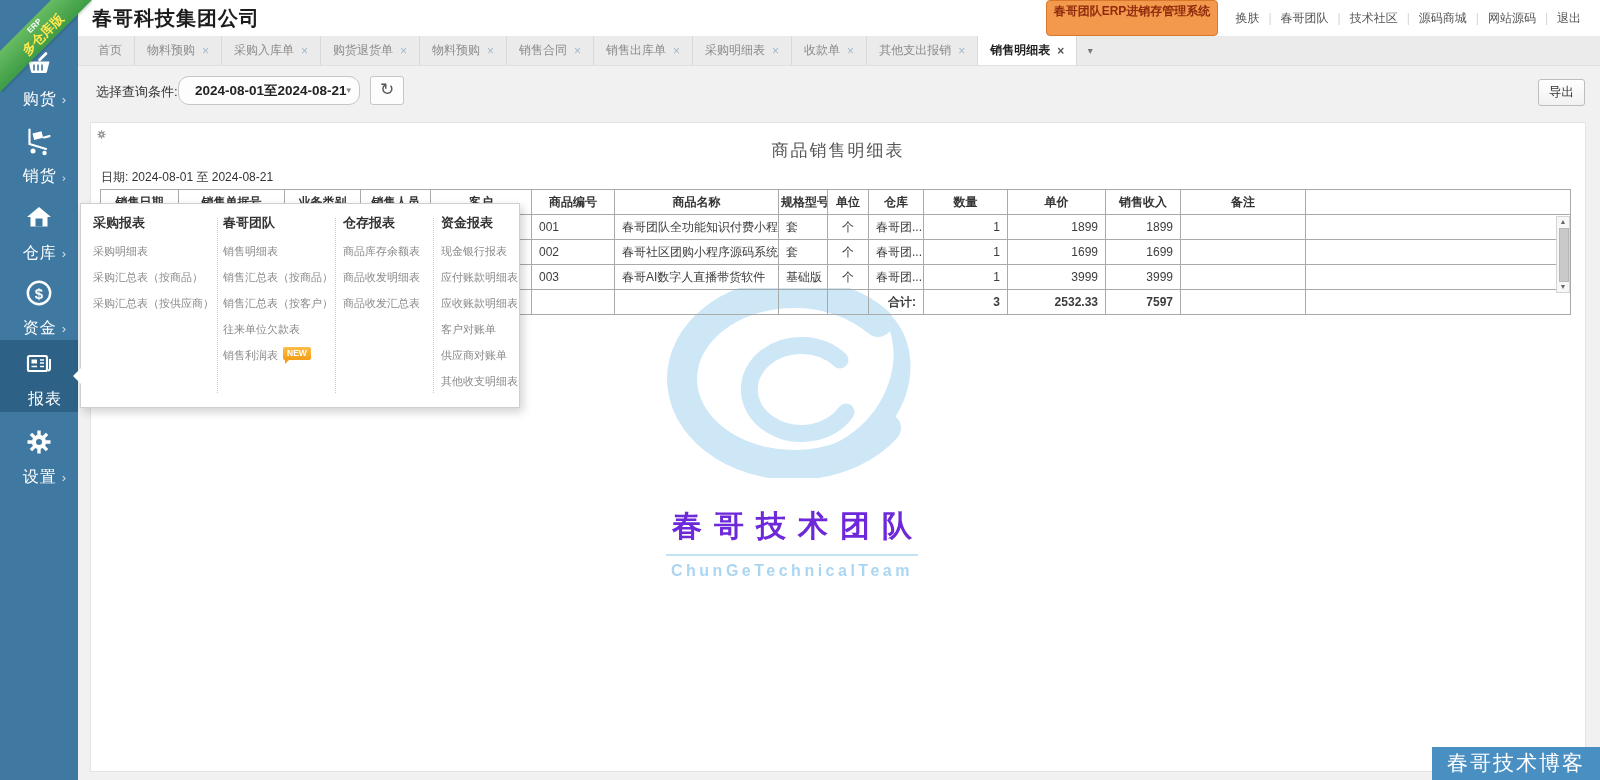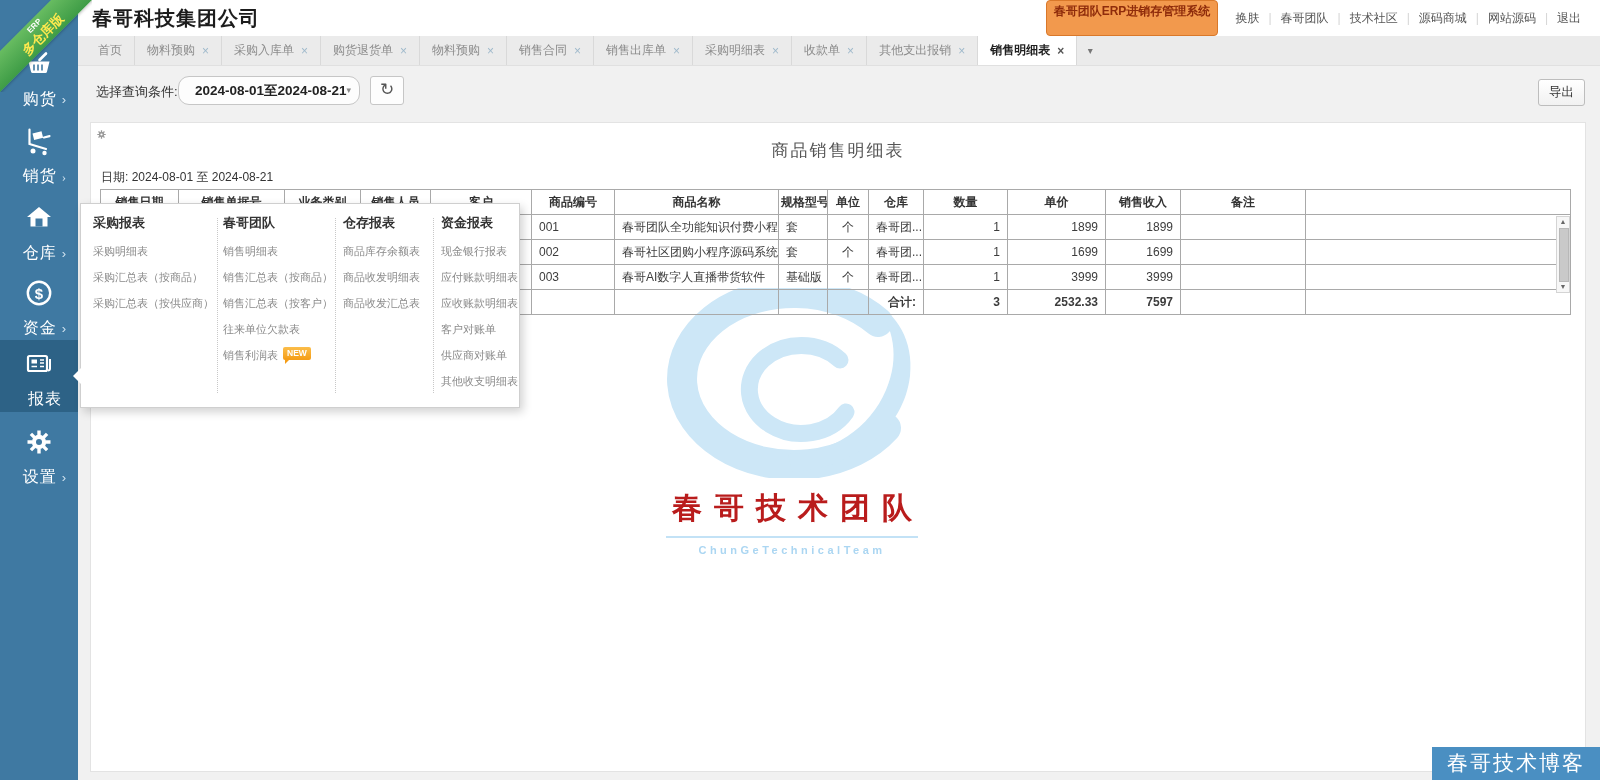--- a/index.html
+++ b/index.html
@@ -50,23 +50,23 @@
      border:1px solid #bdbdbd;border-radius:3px;background:linear-gradient(#ffffff,#f1f1f1);
      text-align:center;line-height:25px;font-size:12.5px;color:#333;z-index:2;cursor:pointer;}
   
   #panel{position:absolute;left:90px;top:122px;width:1496px;height:650px;background:#fff;
      border:1px solid #e3e3e3;box-sizing:border-box;z-index:1;}
   #corner-icon{position:absolute;left:5px;top:3px;}
   #report-title{position:absolute;left:0;right:0;top:16px;text-align:center;font-size:17px;color:#555;letter-spacing:2px;}
   #report-date{position:absolute;left:10px;top:46px;font-size:12px;color:#333;}
   
   #watermark{position:absolute;left:612px;top:288px;width:360px;text-align:center;z-index:1;pointer-events:none;}
-  #wm-cn{font-size:30px;font-weight:bold;letter-spacing:12px;color:#b91c1c;margin-top:6px;padding-left:12px;}
+  #wm-cn{font-size:30px;font-weight:bold;letter-spacing:12px;color:#6d28d9;margin-top:24px;padding-left:12px;}
   #wm-line{width:252px;height:2px;background:#c3e2f6;margin:7px auto 0;}
-  #wm-en{font-size:11px;font-weight:bold;letter-spacing:3.5px;color:#abd6f2;margin-top:6px;}
+  #wm-en{font-size:16px;font-weight:bold;letter-spacing:3.5px;color:#abd6f2;margin-top:6px;}
   
   #table-wrap{position:absolute;left:100px;top:189px;z-index:2;}
   #table-wrap table{border-collapse:collapse;table-layout:fixed;width:1470px;background:transparent;}
   #table-wrap th,#table-wrap td{border:1px solid #a9a9a9;font-size:12px;height:25px;
      overflow:hidden;white-space:nowrap;box-sizing:border-box;padding:0 7px;}
   #table-wrap th{font-weight:bold;color:#333;text-align:center;padding:0 2px;}
   #table-wrap td{color:#3c3c3c;}
   td.l{text-align:left}td.r{text-align:right}td.c{text-align:center}
   tr.total td{font-weight:bold;color:#222;}
   

